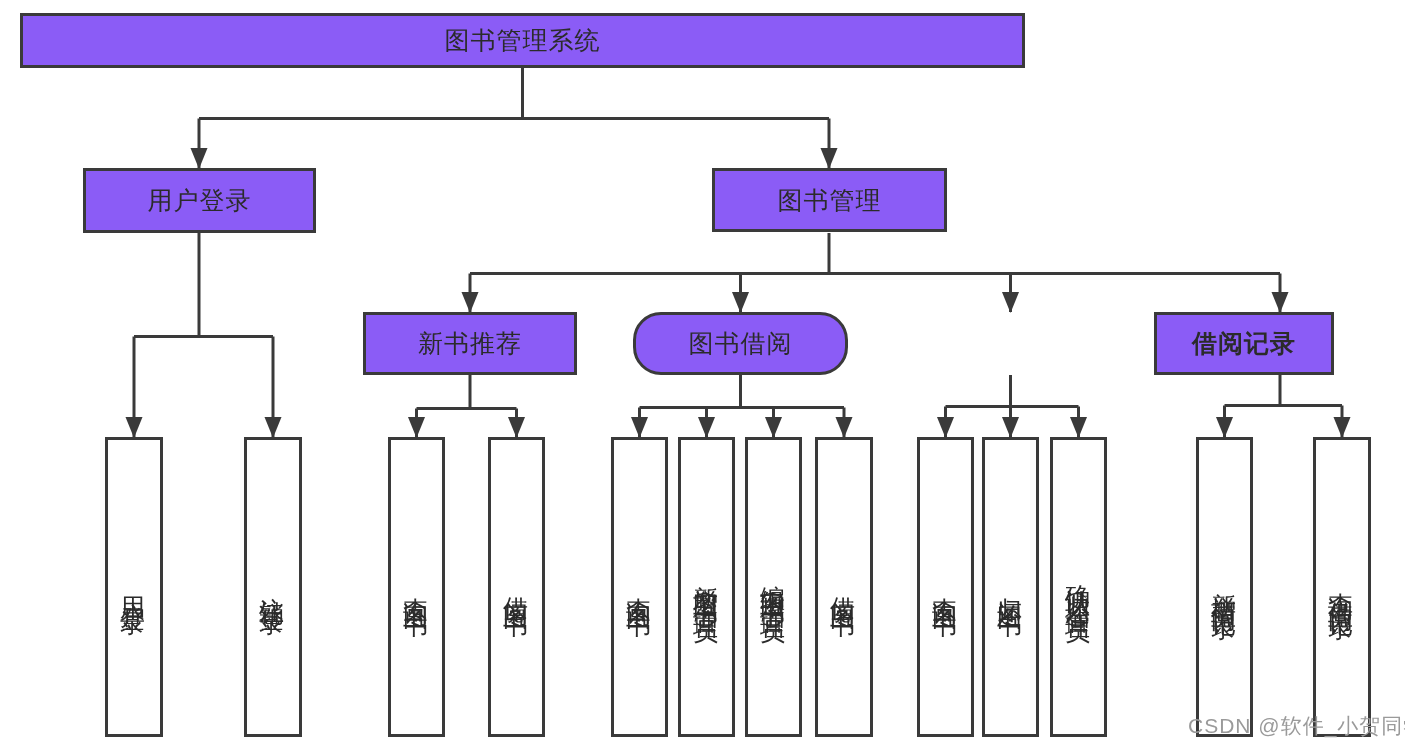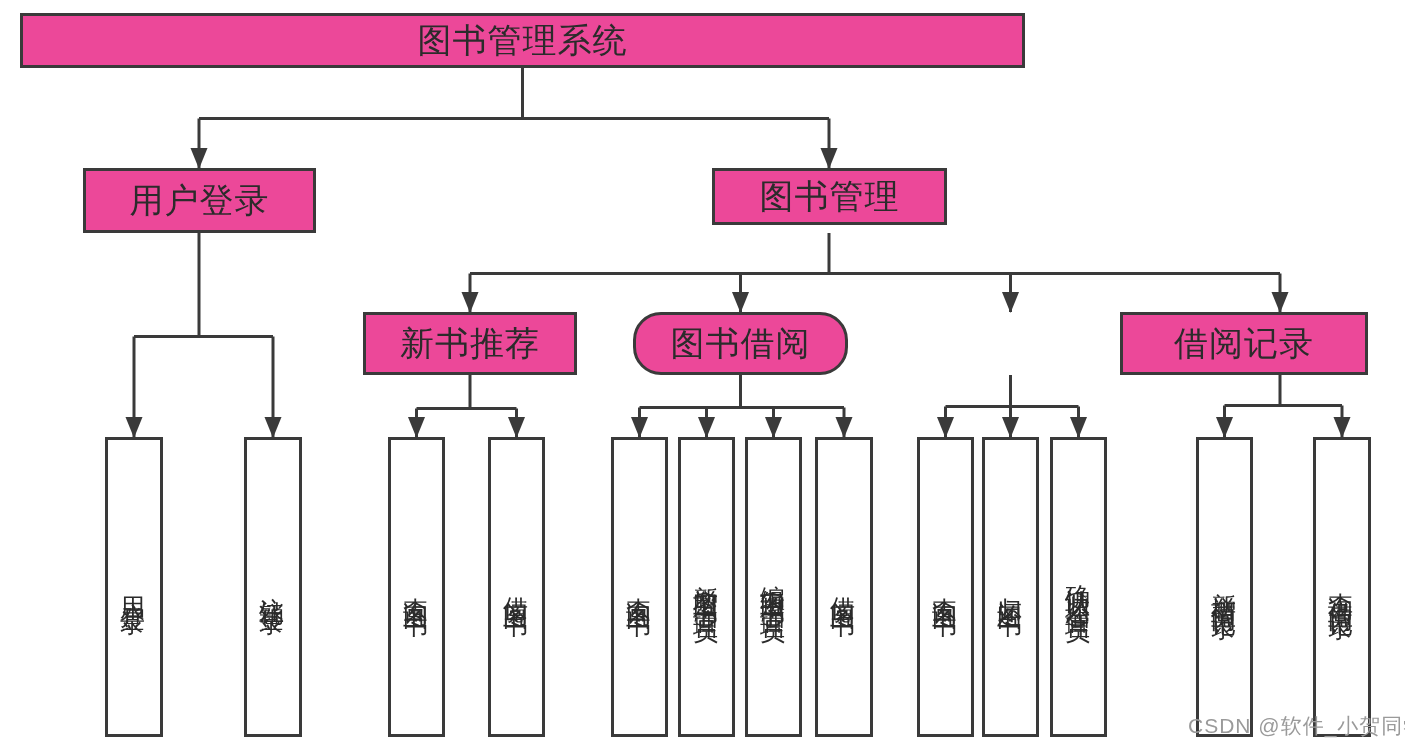--- a/index.html
+++ b/index.html
@@ -2,23 +2,23 @@
 <html><head>
 <meta charset="utf-8">
 <style>
   html,body{margin:0;padding:0;background:#ffffff;}
   .canvas{
     position:relative;width:1405px;height:747px;background:#ffffff;overflow:hidden;
     font-family:"Liberation Sans","DejaVu Sans",sans-serif;color:#2b2b2b;
   }
   .connectors{position:absolute;left:0;top:0;width:1405px;height:747px;}
   .box{
-    position:absolute;box-sizing:border-box;border:3px solid #3a3a3a;background:#ec4899;
+    position:absolute;box-sizing:border-box;border:3px solid #3a3a3a;background:#8b5cf6;
     display:flex;align-items:center;justify-content:center;
-    font-size:34px;letter-spacing:1px;white-space:nowrap;
+    font-size:25px;letter-spacing:1px;white-space:nowrap;
   }
   .vbox{
     position:absolute;box-sizing:border-box;border:3px solid #3a3a3a;background:#ffffff;
     top:437px;height:300px;
     writing-mode:vertical-lr;text-align:center;
     font-size:25px;letter-spacing:5px;line-height:50px;
   }
   .watermark{
     position:absolute;left:1188px;top:712px;
     font-size:21px;color:#9a9a9a;letter-spacing:1px;white-space:nowrap;
@@ -68,25 +68,25 @@
 
       <path d="M1280 375 V405.5 M1224.5 405.5 H1342"></path>
       <line x1="1224.5" y1="405.5" x2="1224.5" y2="437" marker-end="url(#arw)"></line>
       <line x1="1342" y1="405.5" x2="1342" y2="437" marker-end="url(#arw)"></line>
     </g>
   </svg>
 
   <div class="box" style="left:20px;top:13px;width:1005px;height:55px;">图书管理系统</div>
 
   <div class="box" style="left:83px;top:168px;width:233px;height:65px;">用户登录</div>
-  <div class="box" style="left:712px;top:168px;width:235px;height:57px;">图书管理</div>
+  <div class="box" style="left:712px;top:168px;width:235px;height:64px;">图书管理</div>
 
   <div class="box" style="left:363px;top:312px;width:214px;height:63px;font-family:Liberation Serif, serif;">新书推荐</div>
   <div class="box" style="left:633px;top:312px;width:215px;height:63px;border-radius:28px;">图书借阅</div>
-  <div class="box" style="left:1120px;top:312px;width:248px;height:63px;">借阅记录</div>
+  <div class="box" style="left:1154px;top:312px;width:180px;height:63px;font-weight:bold;">借阅记录</div>
 
   <div class="vbox" style="left:105px;width:58px;">用户登录</div>
   <div class="vbox" style="left:244px;width:58px;">注销登录</div>
 
   <div class="vbox" style="left:388px;width:57px;">查询图书</div>
   <div class="vbox" style="left:488px;width:57px;">借阅图书</div>
 
   <div class="vbox" style="left:611px;width:57px;">查询图书</div>
   <div class="vbox" style="left:678px;width:57px;">新增图书（管理员）</div>
   <div class="vbox" style="left:745px;width:57px;">编辑图书（管理员）</div>

